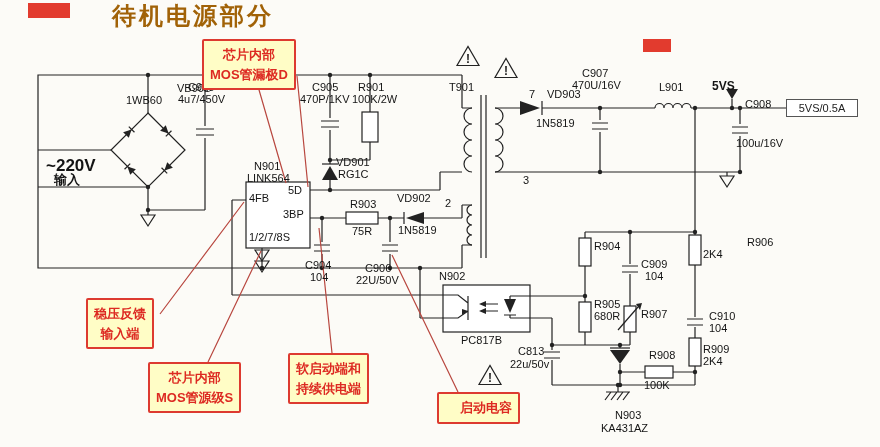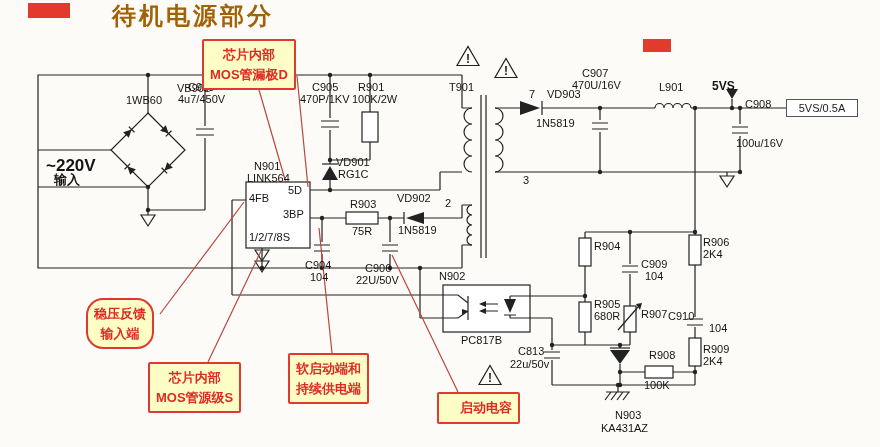--- a/index.html
+++ b/index.html
@@ -286,41 +286,41 @@
       <div class="lbl" style="left: 712px; top: 80px; font-size: 12px; font-weight: bold;">5VS</div>
       <div class="lbl" style="left: 745px; top: 99px;">C908</div>
       <div class="lbl" style="left: 736px; top: 138px;">100u/16V</div>
       <div class="lbl" style="left: 439px; top: 271px;">N902</div>
       <div class="lbl" style="left: 461px; top: 335px;">PC817B</div>
       <div class="lbl" style="left: 594px; top: 241px;">R904</div>
       <div class="lbl" style="left: 594px; top: 299px;">R905</div>
       <div class="lbl" style="left: 594px; top: 311px;">680R</div>
       <div class="lbl" style="left: 641px; top: 259px;">C909</div>
       <div class="lbl" style="left: 645px; top: 271px;">104</div>
-      <div class="lbl" style="left: 667px; top: 237px; padding-left: 36px;">R906</div>
+      <div class="lbl" style="left: 711px; top: 237px; padding-left: 36px;">R906</div>
       <div class="lbl" style="left: 703px; top: 249px;">2K4</div>
       <div class="lbl" style="left: 641px; top: 309px;">R907</div>
-      <div class="lbl" style="left: 668px; top: 311px;">C910</div>
+      <div class="lbl" style="left: 709px; top: 311px;">C910</div>
       <div class="lbl" style="left: 709px; top: 323px;">104</div>
       <div class="lbl" style="left: 649px; top: 350px;">R908</div>
       <div class="lbl" style="left: 644px; top: 380px;">100K</div>
       <div class="lbl" style="left: 703px; top: 344px;">R909</div>
       <div class="lbl" style="left: 703px; top: 356px;">2K4</div>
       <div class="lbl" style="left: 518px; top: 346px;">C813</div>
       <div class="lbl" style="left: 510px; top: 359px;">22u/50v</div>
       <div class="lbl" style="left: 615px; top: 410px;">N903</div>
       <div class="lbl" style="left: 601px; top: 423px;">KA431AZ</div>
     </div>
 
   <div id="callout-layer">
       <div class="callout" style="left: 202px; top: 39px;">
         <div>芯片内部</div>
         <div>MOS管漏极D</div>
       </div>
-      <div class="callout" style="left: 86px; top: 298px; border-radius: 17px;">
+      <div class="callout" style="left: 86px; top: 298px;">
         <div>稳压反馈</div>
         <div>输入端</div>
       </div>
       <div class="callout" style="left: 148px; top: 362px;">
         <div>芯片内部</div>
         <div>MOS管源级S</div>
       </div>
       <div class="callout" style="left: 288px; top: 353px;">
         <div>软启动端和</div>
         <div>持续供电端</div>

